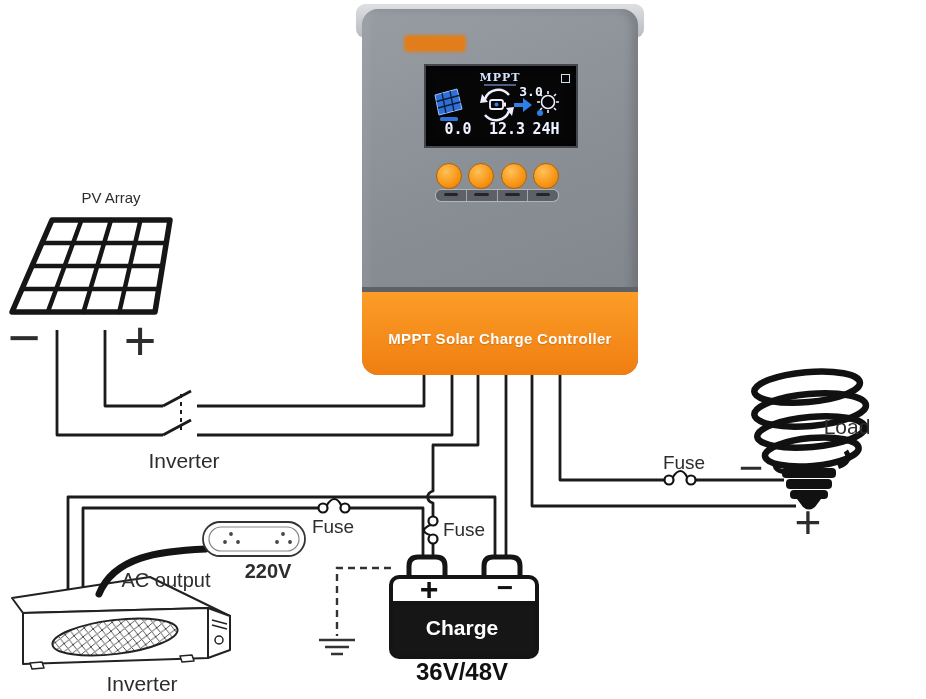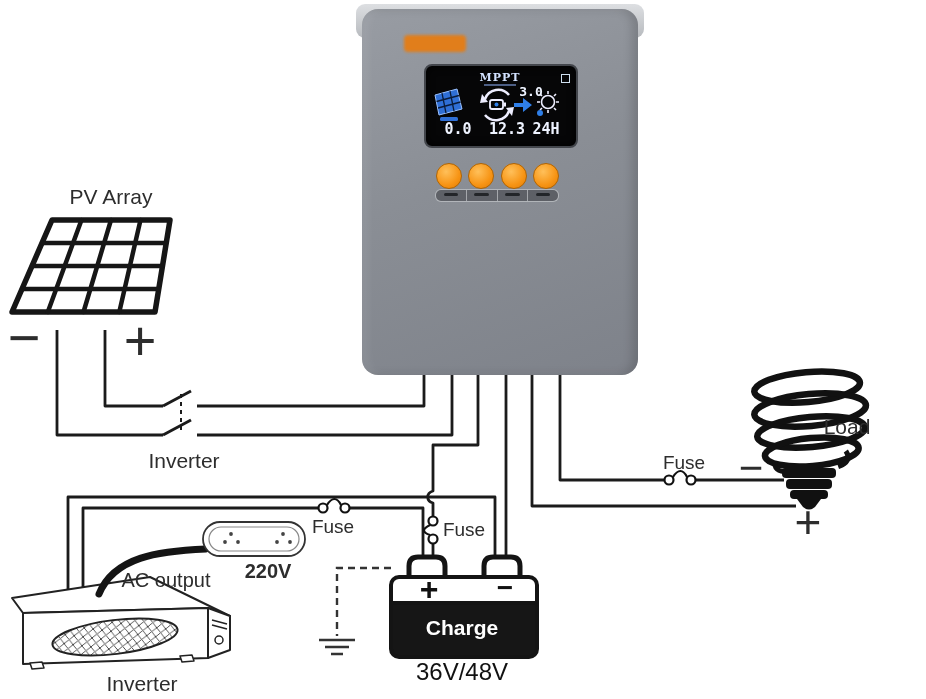--- a/index.html
+++ b/index.html
@@ -9,21 +9,21 @@
   .lbl{position:absolute;transform:translate(-50%,-50%);white-space:nowrap;color:#2d2d2d;}
   
   .plate{position:absolute;left:356px;top:4px;width:288px;height:34px;border-radius:9px;
          background:linear-gradient(#dddfe2,#b7babe);}
   .ctrl{position:absolute;left:362px;top:9px;width:276px;height:366px;border-radius:16px;
         background:linear-gradient(160deg,#989ca3 0%,#8a8e95 45%,#7e828a 100%);
         box-shadow:inset -6px 0 10px rgba(0,0,0,.15), inset 6px 0 8px rgba(255,255,255,.08);}
   .logo{position:absolute;left:42px;top:26px;width:62px;height:17px;border-radius:4px;
         background:#e87c10;filter:blur(1.6px);opacity:.92;}
   .lcd{position:absolute;left:62px;top:55px;width:150px;height:80px;background:#060607;
-       border-radius:8px;border:2px solid #43464c;box-shadow:inset 0 0 8px #000;}
+       border-radius:0;border:2px solid #43464c;box-shadow:inset 0 0 8px #000;}
   .lcd .seg{position:absolute;color:#eef3ff;font-family:"DejaVu Sans Mono",monospace;
             font-weight:bold;text-align:center;}
   .mppt{position:absolute;left:50px;top:5px;width:48px;text-align:center;color:#d3e2ff;
         font-size:11px;font-weight:bold;letter-spacing:1px;font-family:"DejaVu Serif",serif;}
   .mppt-sub{position:absolute;left:58px;top:18px;width:32px;height:2px;background:#4d5f85;}
   .sqicon{position:absolute;right:6px;top:8px;width:7px;height:7px;border:1.5px solid #cfe0f0;}
   .btn{position:absolute;top:154px;width:24px;height:24px;border-radius:50%;
        background:radial-gradient(circle at 38% 32%,#ffc05a,#f79414 60%,#e07c06);
        border:1px solid #b26400;}
   .strip{position:absolute;left:73px;top:180px;width:122px;height:11px;border-radius:6px;
@@ -195,42 +195,45 @@
     <div class="btn" style="left:106px"></div>
     <div class="btn" style="left:139px"></div>
     <div class="btn" style="left:171px"></div>
     <div class="strip">
         <i></i>
         <i></i>
         <i></i>
         <i></i>
       </div>
 
+    <div class="band">
+      <div class="cap">MPPT Solar Charge Controller</div>
+    </div>
   </div>
 
   <div style="position:absolute;left:389px;top:575px;width:142px;height:76px;border:4px solid #141414;
               border-radius:10px;background:#161616;overflow:hidden">
     <div style="height:22px;background:#fff;border-bottom:4px solid #141414"></div>
   </div>
 
-  <div class="lbl" style="left:111px;top:197px;font-size:21px">PV Array</div>
+  <div class="lbl" style="left:111px;top:197px;font-size:15px">PV Array</div>
   <div class="lbl" style="left:24px;top:337px;font-size:56px;font-weight:300">−</div>
   <div class="lbl" style="left:140px;top:340px;font-size:56px;font-weight:300">+</div>
   <div class="lbl" style="left:184px;top:461px;font-size:21px">Inverter</div>
 
   <div class="lbl" style="left:847px;top:427px;font-size:21px">Load</div>
   <div class="lbl" style="left:684px;top:463px;font-size:19px">Fuse</div>
   <div class="lbl" style="left:751px;top:468px;font-size:42px;font-weight:300">−</div>
   <div class="lbl" style="left:808px;top:522px;font-size:46px;font-weight:300">+</div>
 
   <div class="lbl" style="left:333px;top:527px;font-size:19px">Fuse</div>
   <div class="lbl" style="left:464px;top:530px;font-size:19px">Fuse</div>
 
   <div class="lbl" style="left:166px;top:580px;font-size:20px">AC output</div>
   <div class="lbl" style="left:268px;top:571px;font-size:20px;font-weight:bold">220V</div>
   <div class="lbl" style="left:142px;top:684px;font-size:21px">Inverter</div>
 
   <div class="lbl" style="left:429px;top:589px;font-size:32px;font-weight:bold;color:#111">+</div>
   <div class="lbl" style="left:505px;top:588px;font-size:28px;font-weight:bold;color:#111">−</div>
   <div class="lbl" style="left:462px;top:628px;font-size:21px;font-weight:bold;color:#fff">Charge</div>
-  <div class="lbl" style="left:462px;top:672px;font-size:24px;font-weight:normal;color:#111">36V/48V</div>
+  <div class="lbl" style="left:462px;top:672px;font-size:24px;font-weight:bold;color:#111">36V/48V</div>
 
 </div>
 
 </body></html>

